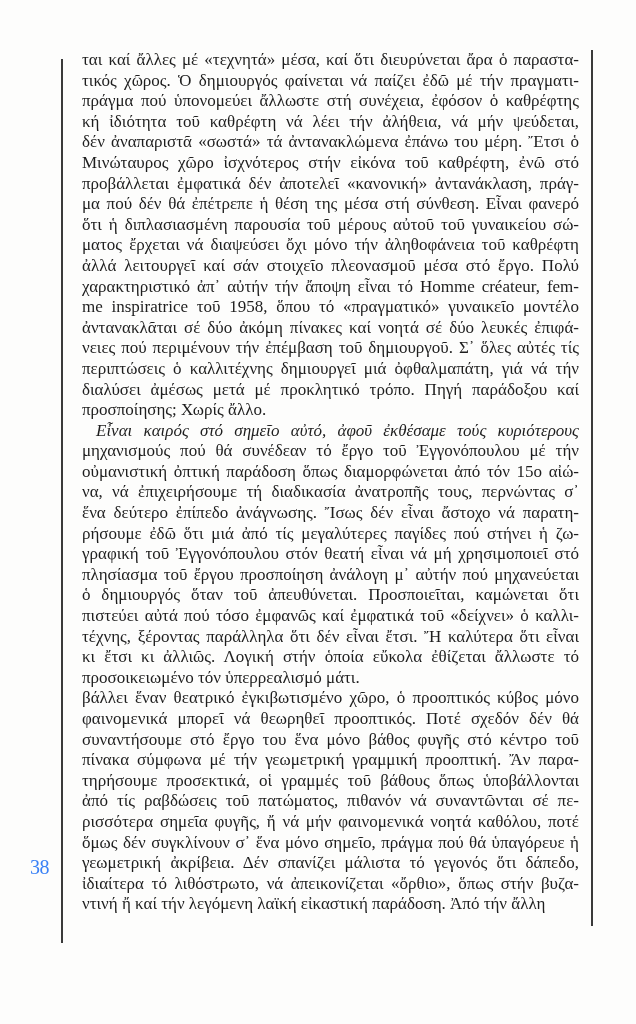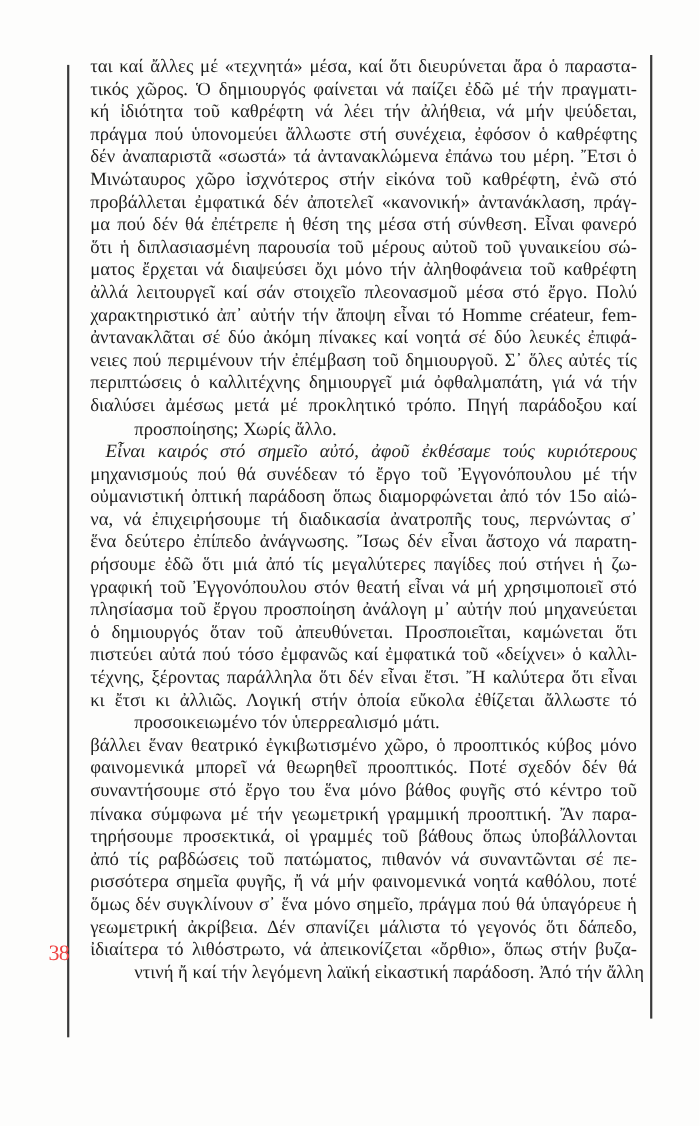--- a/index.html
+++ b/index.html
@@ -32,45 +32,44 @@
     .rule-right {
       position: absolute;
       left: 591px;
       top: 50px;
       width: 1.5px;
       height: 876px;
       background: #3a3a3a;
     }
     .page-number {
       position: absolute;
-      left: 44px;
+      left: 30px;
       top: 856px;
       font-size: 20px;
       letter-spacing: -0.5px;
-      color: #ef4444;
+      color: #3b82f6;
     }
     .text-column {
       position: absolute;
       left: 82px;
       top: 50px;
       width: 497px;
     }
     .line {
       display: block;
       height: 20.6px;
       line-height: 20.6px;
       font-size: 17px;
       white-space: nowrap;
       text-align: justify;
       text-align-last: justify;
       letter-spacing: 0;
     }
     .line.last {
       text-align-last: left;
-      margin-left: 40px;
     }
     .line.indent {
       padding-left: 14px;
       font-style: italic;
     }
     .it {
     }
   </style>
 </head>
 <body>
@@ -78,30 +77,31 @@
 <div class="page">
   <div class="rule-left"></div>
   <div class="rule-right"></div>
 
   <div class="page-number">38</div>
 
   <div class="text-column" id="text-column">
       <div>
         <span class="line">ται καί ἄλλες μέ «τεχνητά» μέσα, καί ὅτι διευρύνεται ἄρα ὁ παραστα-</span>
         <span class="line">τικός χῶρος. Ὁ δημιουργός φαίνεται νά παίζει ἐδῶ μέ τήν πραγματι-</span>
+        <span class="line">πράγμα πού ὑπονομεύει ἄλλωστε στή συνέχεια, ἐφόσον ὁ καθρέφτης</span>
         <span class="line">κή ἰδιότητα τοῦ καθρέφτη νά λέει τήν ἀλήθεια, νά μήν ψεύδεται,</span>
-        <span class="line">πράγμα πού ὑπονομεύει ἄλλωστε στή συνέχεια, ἐφόσον ὁ καθρέφτης</span>
         <span class="line">δέν ἀναπαριστᾶ «σωστά» τά ἀντανακλώμενα ἐπάνω του μέρη. Ἔτσι ὁ</span>
         <span class="line">Μινώταυρος χῶρο ἰσχνότερος στήν εἰκόνα τοῦ καθρέφτη, ἐνῶ στό</span>
         <span class="line">προβάλλεται ἐμφατικά δέν ἀποτελεῖ «κανονική» ἀντανάκλαση, πράγ-</span>
         <span class="line">μα πού δέν θά ἐπέτρεπε ἡ θέση της μέσα στή σύνθεση. Εἶναι φανερό</span>
         <span class="line">ὅτι ἡ διπλασιασμένη παρουσία τοῦ μέρους αὐτοῦ τοῦ γυναικείου σώ-</span>
         <span class="line">ματος ἔρχεται νά διαψεύσει ὄχι μόνο τήν ἀληθοφάνεια τοῦ καθρέφτη</span>
         <span class="line">ἀλλά λειτουργεῖ καί σάν στοιχεῖο πλεονασμοῦ μέσα στό ἔργο. Πολύ</span>
         <span class="line">χαρακτηριστικό ἀπ᾽ αὐτήν τήν ἄποψη εἶναι τό <span class="it">Homme créateur, fem-</span></span>
+        <span class="line"><span class="it">me inspiratrice</span> τοῦ 1958, ὅπου τό «πραγματικό» γυναικεῖο μοντέλο</span>
         <span class="line">ἀντανακλᾶται σέ δύο ἀκόμη πίνακες καί νοητά σέ δύο λευκές ἐπιφά-</span>
         <span class="line">νειες πού περιμένουν τήν ἐπέμβαση τοῦ δημιουργοῦ. Σ᾽ ὅλες αὐτές τίς</span>
         <span class="line">περιπτώσεις ὁ καλλιτέχνης δημιουργεῖ μιά ὀφθαλμαπάτη, γιά νά τήν</span>
         <span class="line">διαλύσει ἀμέσως μετά μέ προκλητικό τρόπο. Πηγή παράδοξου καί</span>
         <span class="line last">προσποίησης; Χωρίς ἄλλο.</span>
       </div>
       <div>
         <span class="line indent">Εἶναι καιρός στό σημεῖο αὐτό, ἀφοῦ ἐκθέσαμε τούς κυριότερους</span>
         <span class="line">μηχανισμούς πού θά συνέδεαν τό ἔργο τοῦ Ἐγγονόπουλου μέ τήν</span>
         <span class="line">οὐμανιστική ὀπτική παράδοση ὅπως διαμορφώνεται ἀπό τόν 15ο αἰώ-</span>

